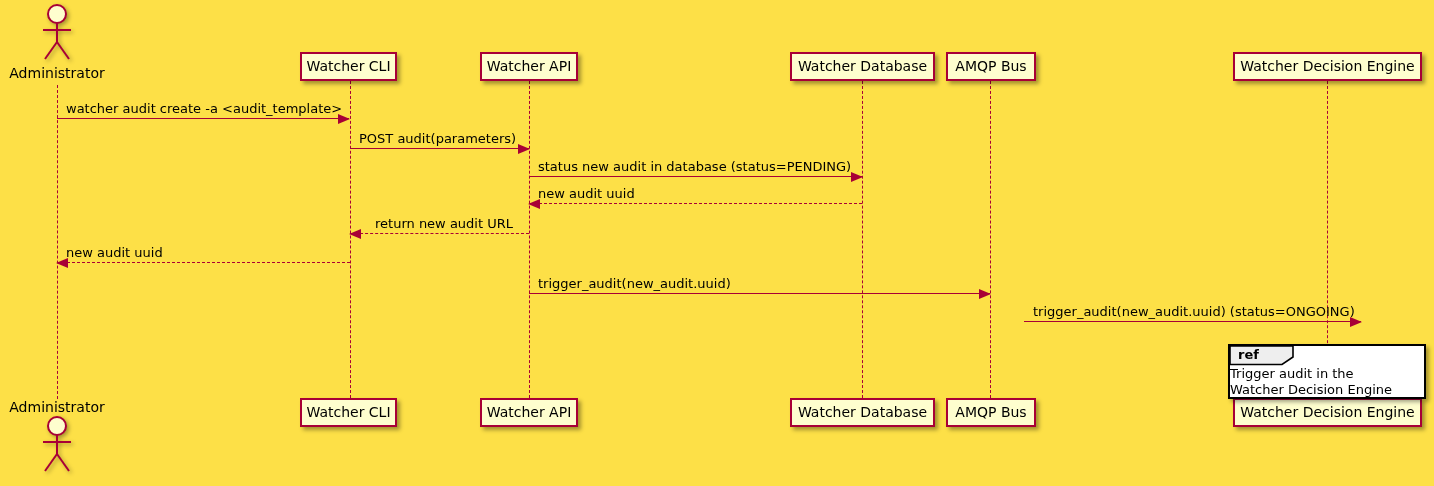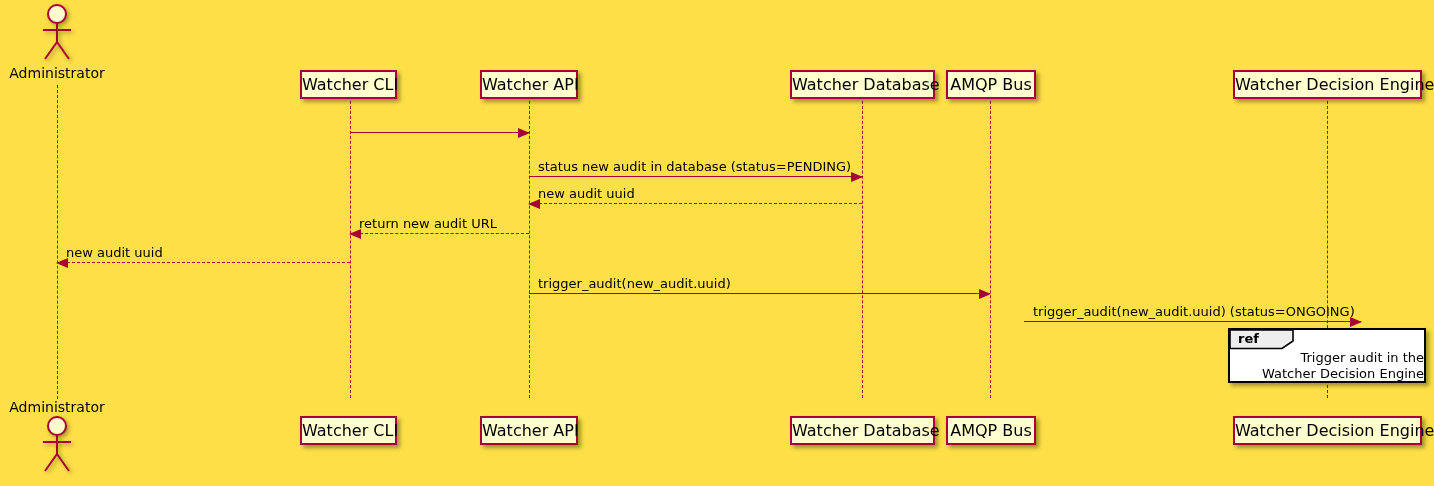--- a/index.html
+++ b/index.html
@@ -17,24 +17,23 @@
     border-left:1px dashed #A80036;
   }
   .participant{
     position:absolute;
     box-sizing:border-box;
     height:29px;
     background:#FEFECE;
     border:2px solid #A80036;
     box-shadow:3px 3px 4px rgba(0,0,0,0.35);
     text-align:center;
-    font-size:16px;
+    font-size:14px;
     line-height:25px;
     white-space:nowrap;
-    margin-top:18px;
   }
   .actor-figure{position:absolute;filter:drop-shadow(2px 2px 2px rgba(0,0,0,0.35));}
   .actor-label{
     position:absolute;
     width:120px;
     text-align:center;
     font-size:14px;
     height:16px;line-height:16px;
     white-space:nowrap;
   }
@@ -68,21 +67,21 @@
     box-shadow:3px 3px 4px rgba(0,0,0,0.35);
     z-index:3;
   }
   .ref-header{position:absolute;left:-1px;top:-1px;width:66px;height:21px;}
   .ref-keyword{
     position:absolute;left:9px;top:1px;
     font-size:13px;font-weight:bold;line-height:18px;
   }
   .ref-body{
     position:absolute;left:0;top:20px;right:0;
-    text-align:right;
+    text-align:left;
     font-size:13px;line-height:16px;
     white-space:nowrap;
   }
 </style>
 </head>
 <body>
 
 <div id="canvas">
 
   <div class="lifeline" style="left:57px;top:85px;height:314px;"></div>
@@ -123,42 +122,49 @@
   <div class="participant" style="left:790px;top:52px;width:145px;">Watcher Database</div>
   <div class="participant" style="left:946px;top:52px;width:90px;">AMQP Bus</div>
   <div class="participant" style="left:1233px;top:52px;width:189px;">Watcher Decision Engine</div>
 
   <div class="participant" style="left:300px;top:398px;width:97px;">Watcher CLI</div>
   <div class="participant" style="left:480px;top:398px;width:98px;">Watcher API</div>
   <div class="participant" style="left:790px;top:398px;width:145px;">Watcher Database</div>
   <div class="participant" style="left:946px;top:398px;width:90px;">AMQP Bus</div>
   <div class="participant" style="left:1233px;top:398px;width:189px;">Watcher Decision Engine</div>
 
+  <div class="msg" style="left:57px;top:101px;width:292px;">
+    <div class="msg-label">watcher audit create -a &lt;audit_template&gt;</div>
+    <div class="msg-line solid">
+        <span class="arrow-right"></span>
+      </div>
+  </div>
 
   <div class="msg" style="left:350px;top:131px;width:179px;">
+    <div class="msg-label">POST audit(parameters)</div>
     <div class="msg-line solid">
         <span class="arrow-right"></span>
       </div>
   </div>
 
   <div class="msg" style="left:529px;top:159px;width:333px;">
     <div class="msg-label">status new audit in database (status=PENDING)</div>
     <div class="msg-line solid">
         <span class="arrow-right"></span>
       </div>
   </div>
 
   <div class="msg" style="left:529px;top:186px;width:333px;">
     <div class="msg-label">new audit uuid</div>
     <div class="msg-line dashed">
         <span class="arrow-left"></span>
       </div>
   </div>
 
-  <div class="msg" style="left:350px;top:216px;width:179px;">
+  <div class="msg" style="left:350px;top:216px;width:179px;text-align:center;">
     <div class="msg-label">return new audit URL</div>
     <div class="msg-line dashed">
         <span class="arrow-left"></span>
       </div>
   </div>
 
   <div class="msg" style="left:57px;top:245px;width:293px;">
     <div class="msg-label">new audit uuid</div>
     <div class="msg-line dashed">
         <span class="arrow-left"></span>
@@ -172,21 +178,21 @@
       </div>
   </div>
 
   <div class="msg" style="left:990px;top:304px;width:337px;margin-left:34px;">
     <div class="msg-label">trigger_audit(new_audit.uuid) (status=ONGOING)</div>
     <div class="msg-line solid">
         <span class="arrow-right"></span>
       </div>
   </div>
 
-  <div class="ref-box" style="left:1228px;top:328px;width:198px;height:55px;">
+  <div class="ref-box" style="left:1228px;top:344px;width:198px;height:55px;">
     <div class="ref-header">
       <svg width="66" height="21" viewBox="0 0 66 21">
         <path d="M1,1 H64 V12 L53,19.5 H1 Z" fill="#EEEEEE" stroke="#000000" stroke-width="1.6"></path>
       </svg>
       <span class="ref-keyword">ref</span>
     </div>
     <div class="ref-body">
       <div>Trigger audit in the</div>
       <div>Watcher Decision Engine</div>
     </div>

